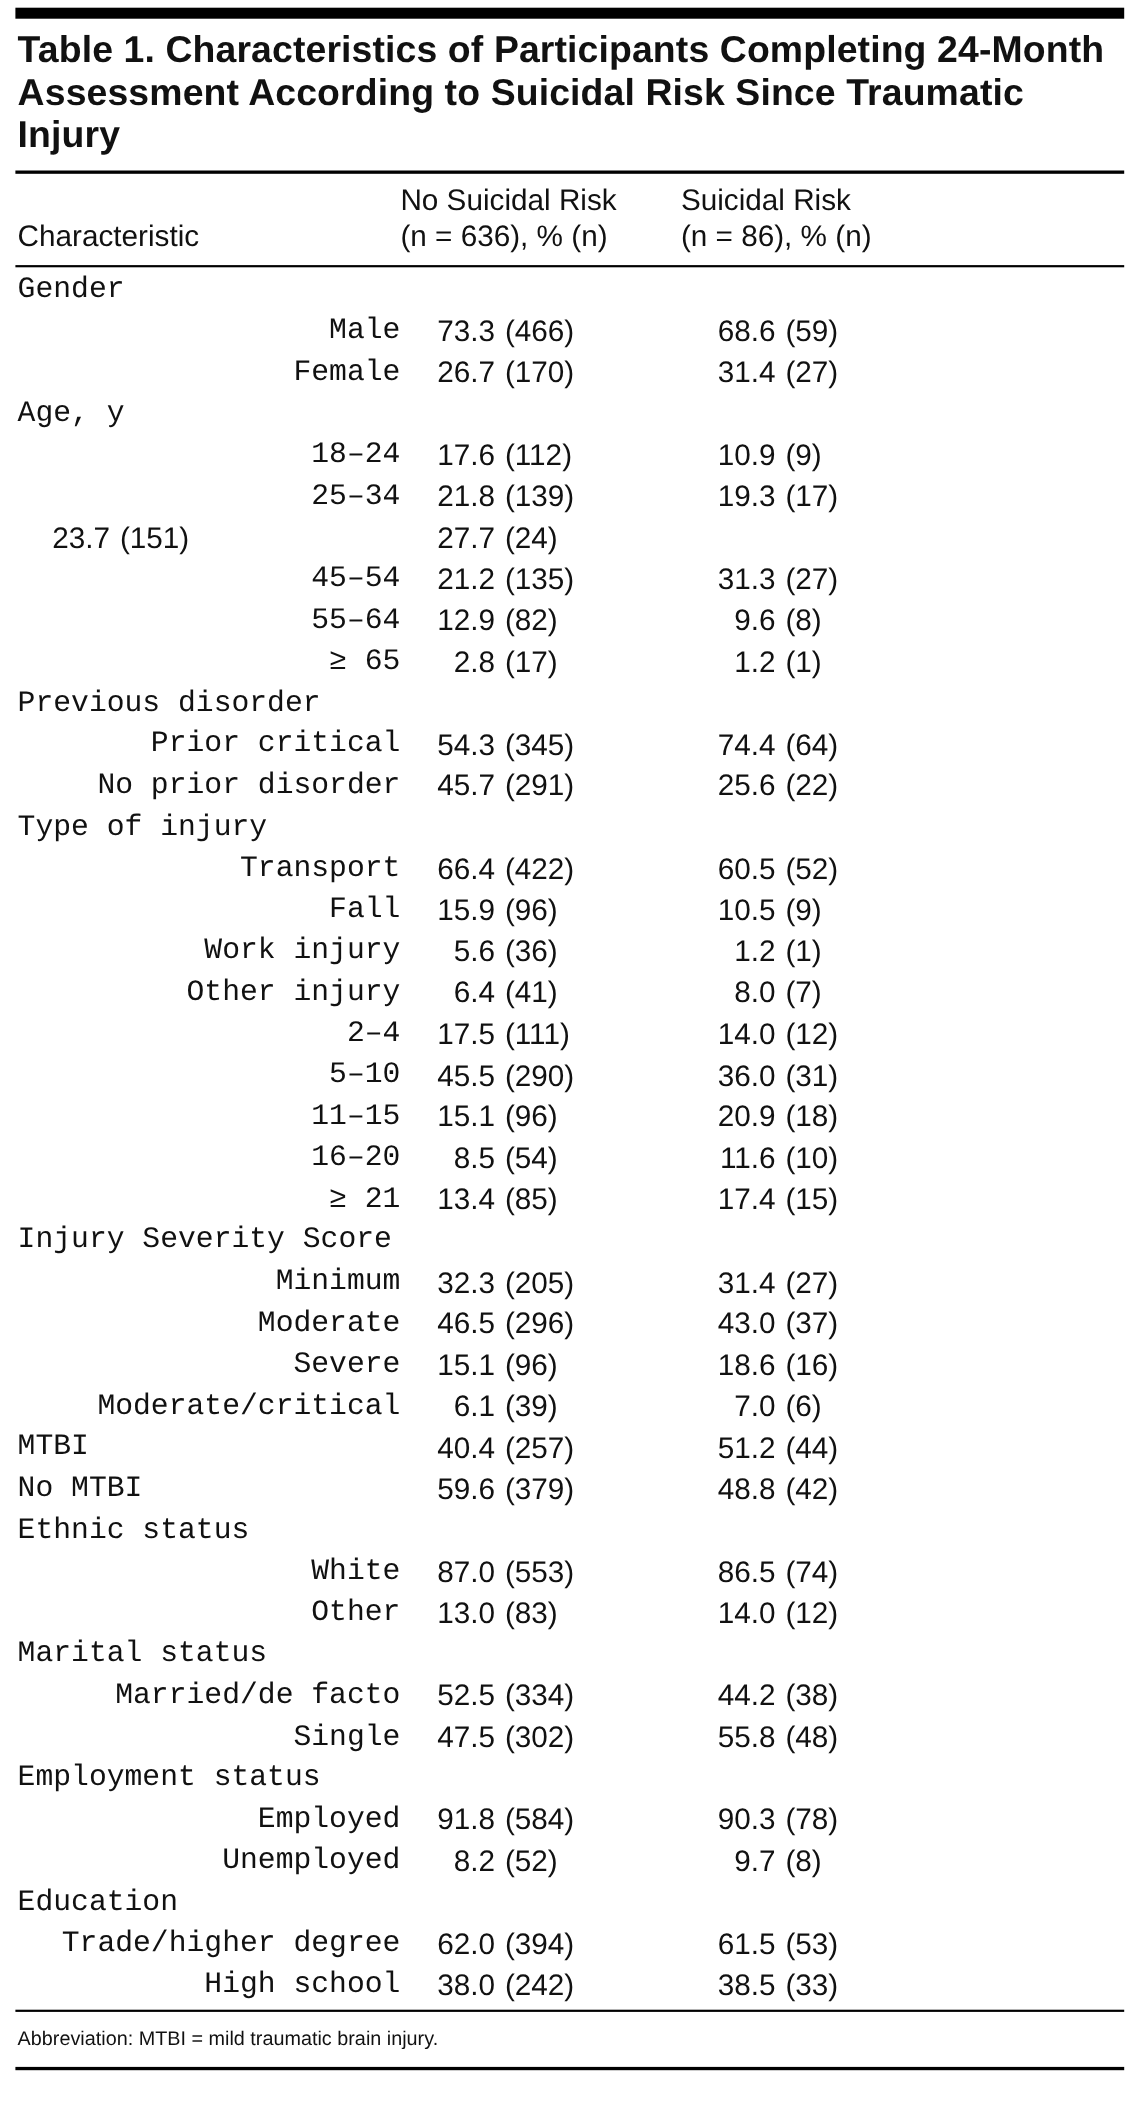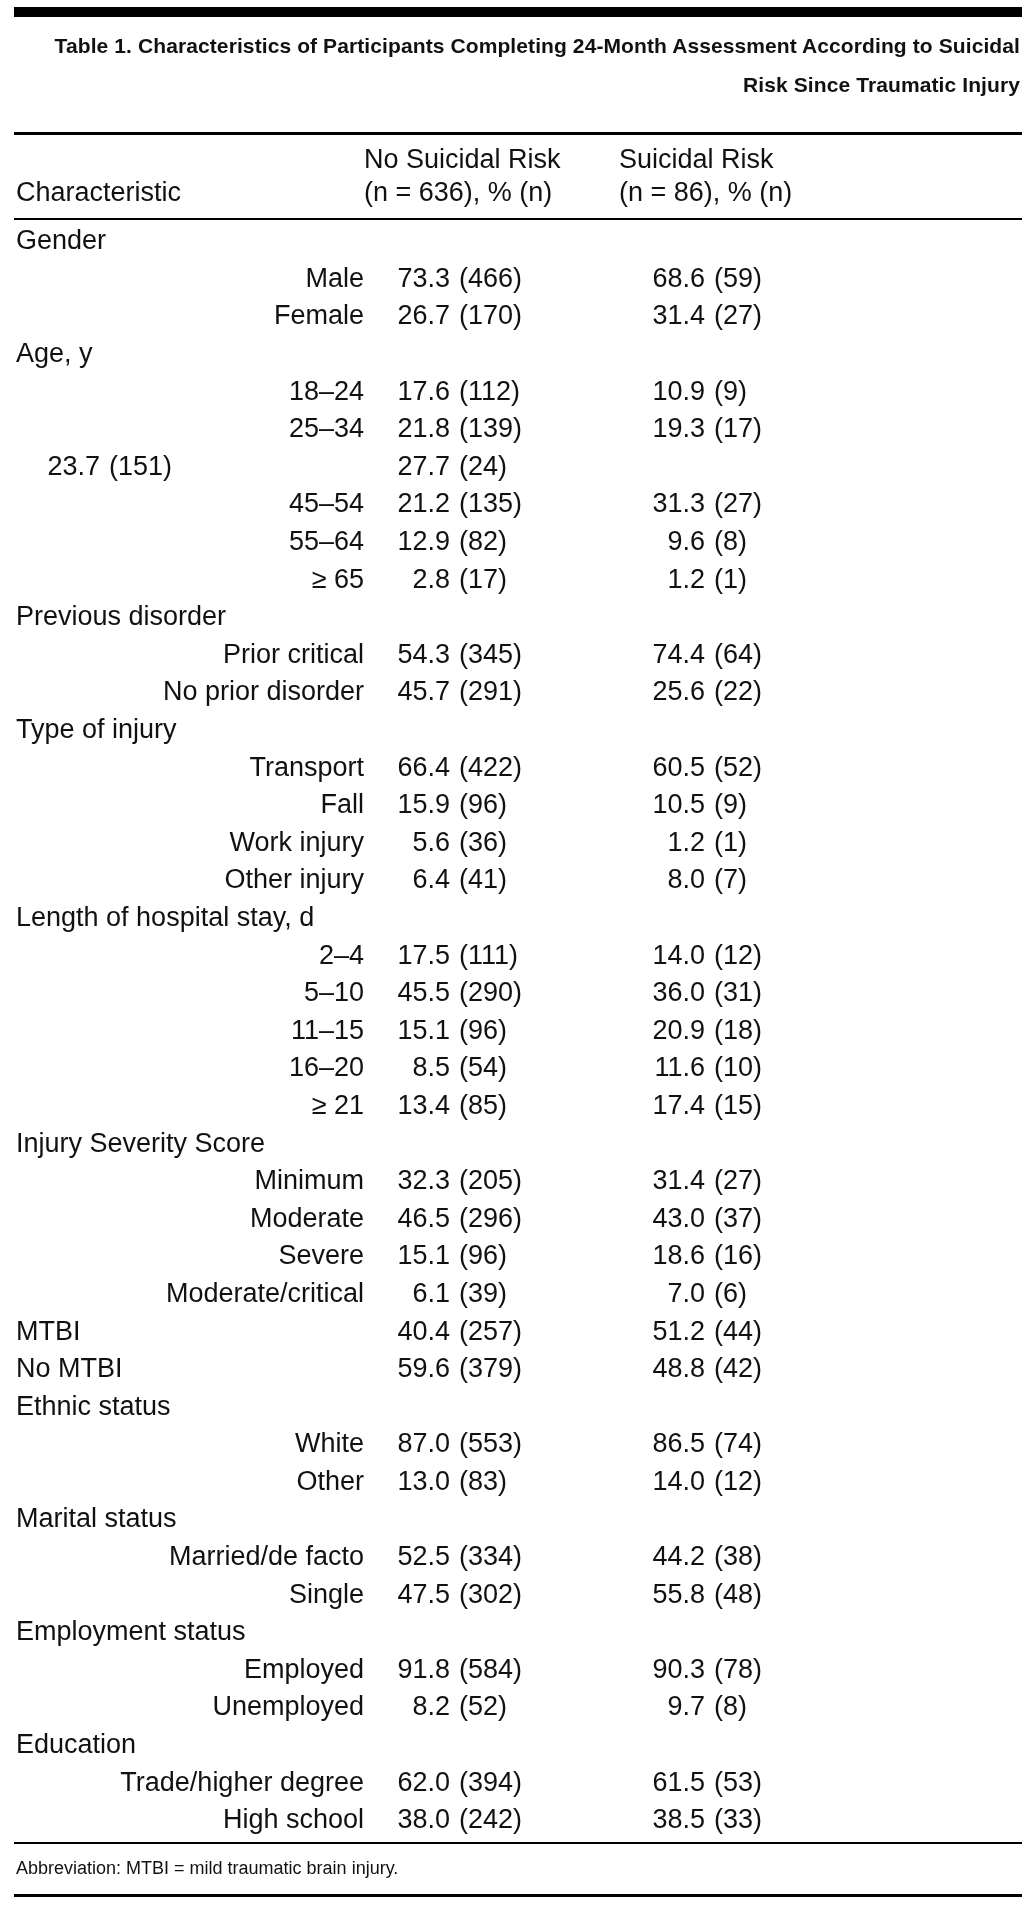--- a/index.html
+++ b/index.html
@@ -14,26 +14,25 @@
     height: 1932px;
     padding: 0 14px;
     overflow: hidden;
     background: #ffffff;
   }
   .rule-heavy   { height: 10px; background: #000; margin-top: 7px; }
   .rule-medium  { height: 3px;  background: #000; }
   .rule-thin    { height: 2px;  background: #000; }
 
   .title {
-    font-size: 21px;
+    font-size: 34px;
     font-weight: bold;
     line-height: 39px;
-    padding: 9px 2px 28px 2px;
+    padding: 9px 2px 12px 2px;
     letter-spacing: 0.1px;
-    text-align: right;
   }
 
   .thead {
     display: grid;
     grid-template-columns: 350px 255px 255px;
     align-items: end;
     padding: 8px 0 9px 0;
     font-size: 27px;
     line-height: 33px;
   }
@@ -41,21 +40,21 @@
   .colhead .l1, .colhead .l2 { display: block; }
 
   .tbody { padding: 2px 0 3px 0; }
   .row {
     display: grid;
     grid-template-columns: 350px 255px 255px;
     height: 37.6px;
     align-items: center;
     font-size: 27px;
   }
-  .row .label { padding-left: 2px; white-space: nowrap; }
+  .row .label { padding-left: 2px; white-space: nowrap; font-family: Liberation Mono, monospace; }
   .row .label.indent { padding-left: 30px; text-align: right; }
   .val { white-space: nowrap; }
   .val .pct { display: inline-block; width: 86px;  text-align: right; }
   .val .cnt { display: inline-block; width: 120px; text-align: left; padding-left: 9px; }
 
   .footnote {
     font-size: 18px;
     line-height: 33px;
     padding: 8px 2px 9px 2px;
   }
@@ -169,25 +168,20 @@
         <div class="label indent">Work injury</div>
         <div class="val"><span class="pct">5.6</span><span class="cnt">(36)</span></div>
         <div class="val"><span class="pct">1.2</span><span class="cnt">(1)</span></div>
       </div>
       <div class="row">
         <div class="label indent">Other injury</div>
         <div class="val"><span class="pct">6.4</span><span class="cnt">(41)</span></div>
         <div class="val"><span class="pct">8.0</span><span class="cnt">(7)</span></div>
       </div>
       <div class="row">
-        <div class="label">Length of hospital stay, d</div>
-        <div class="val"></div>
-        <div class="val"></div>
-      </div>
-      <div class="row">
         <div class="label indent">2–4</div>
         <div class="val"><span class="pct">17.5</span><span class="cnt">(111)</span></div>
         <div class="val"><span class="pct">14.0</span><span class="cnt">(12)</span></div>
       </div>
       <div class="row">
         <div class="label indent">5–10</div>
         <div class="val"><span class="pct">45.5</span><span class="cnt">(290)</span></div>
         <div class="val"><span class="pct">36.0</span><span class="cnt">(31)</span></div>
       </div>
       <div class="row">

